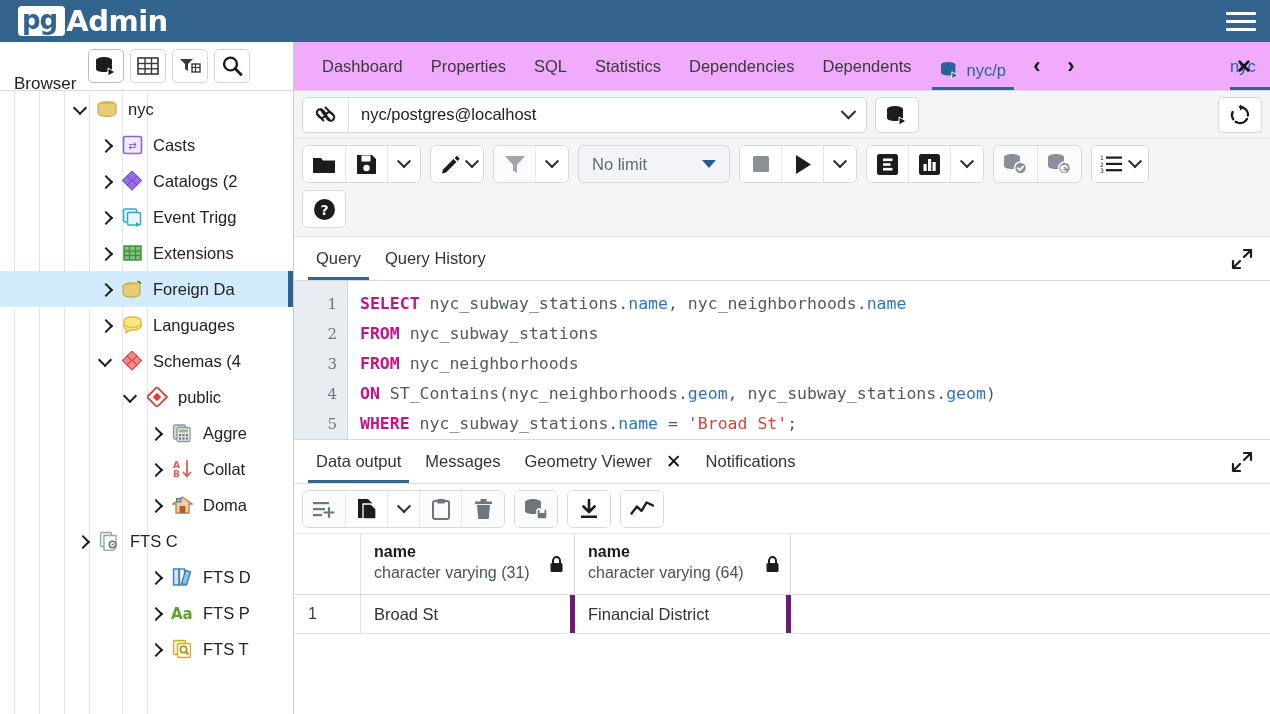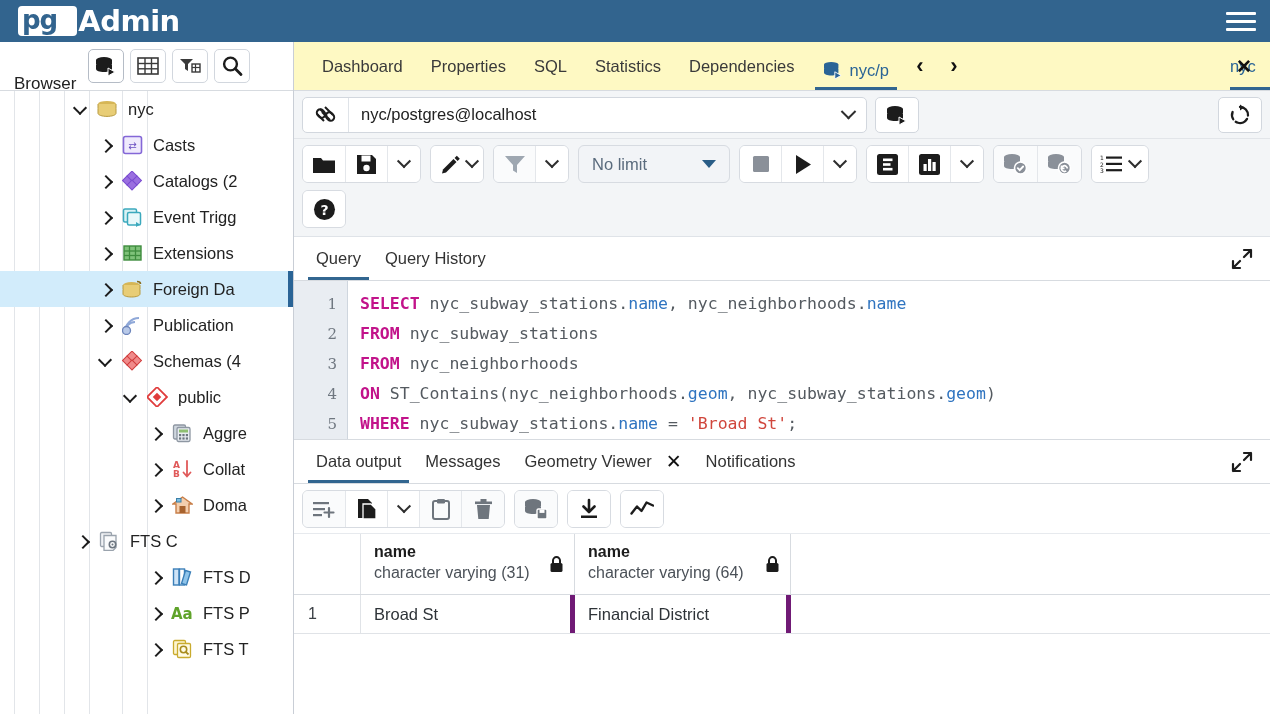--- a/index.html
+++ b/index.html
@@ -13,21 +13,21 @@
   
   .brandbar {
     height: 42px; background: #32648e; flex: 0 0 42px;
     display: flex; align-items: center; justify-content: space-between;
     padding: 0 14px 0 18px; position: relative;
   }
   .logo { display: flex; align-items: center; }
   .logo .pg {
     background: #fff; color: #32648e; font-weight: bold;
     font-size: 26px; line-height: 26px; border-radius: 4px;
-    padding: 1px 20px 3px 4px; letter-spacing: -1px; font-family: "DejaVu Sans", sans-serif;
+    padding: 1px 8px 3px 4px; letter-spacing: -1px; font-family: "DejaVu Sans", sans-serif;
   }
   .logo .admin {
     color: #fff; font-weight: bold; font-size: 29px; letter-spacing: -0.5px;
     margin-left: 1px; font-family: "DejaVu Sans", sans-serif;
   }
   .hamburger { width: 30px; cursor: pointer; }
   .hamburger span {
     display: block; height: 3px; background: #fff; border-radius: 1px; margin: 5px 0;
   }
 
@@ -78,21 +78,21 @@
     width: 23px; height: 22px; flex: 0 0 23px; margin-right: 9px;
     display: flex; align-items: center; justify-content: center; font-size: 15px;
   }
   .tlabel { overflow: hidden; }
 
   
   .work { flex: 1 1 auto; display: flex; flex-direction: column; min-width: 0; min-height: 0; }
 
   .objtabs {
     height: 49px; flex: 0 0 49px; display: flex; align-items: stretch;
-    border-bottom: 1px solid #d7dbe0; background: #fef9c3; padding-left: 14px; position: relative;
+    border-bottom: 1px solid #d7dbe0; background: #f0abfc; padding-left: 14px; position: relative;
   }
   .otab {
     display: flex; align-items: center; padding: 0 14px; font-size: 16.5px;
     color: #3a3a3a; cursor: pointer; position: relative; white-space: nowrap;
   }
   .otab.active { color: #2a6496; margin-top: 8px; }
   .otab.active::after {
     content: ""; position: absolute; left: 6px; right: 6px; bottom: 0; height: 3px; background: #326690;
   }
   .otab .dbico { margin-right: 7px; display: flex; }
@@ -356,27 +356,26 @@
                 <path d="M1 5v4c0 1.7 3.8 3 8.5 3s8.5-1.3 8.5-3V5" fill="#e8cd76" stroke="#b89a3e"></path>
                 <path d="M1 10v4c0 1.7 3.8 3 8.5 3s8.5-1.3 8.5-3v-4" fill="#e8cd76" stroke="#b89a3e"></path>
                 <path d="M15 1.5c2 0 3.5 1 3.5 2.5" fill="none" stroke="#8a6d1e" stroke-width="1.6"></path>
               </svg>
             </span>
             <span class="tlabel">Foreign Da</span>
           </div>
           <div class="tnode" style="padding-left: 100px;">
             <span class="arrow"></span>
             <span class="ticon">
-              <svg width="21" height="20" viewBox="0 0 21 20">
-                <path d="M3 17a10 10 0 0 1 10-10" fill="none" stroke="#8fa8d8" stroke-width="2"></path>
-                <path d="M3 17a14 14 0 0 1 14-14" fill="none" stroke="#8fa8d8" stroke-width="2"></path>
-                <circle cx="4.5" cy="15.5" r="4" fill="#b8c9e8" stroke="#6d85bb" stroke-width="1.3"></circle>
-              </svg>
-            </span>
-            <span class="tlabel">Publication</span>
+              <svg width="21" height="18" viewBox="0 0 21 18">
+                <path d="M2 5c0-2.2 3.8-4 8.5-4S19 2.8 19 5v5c0 2.2-3.8 4-8.5 4H8l-4 3v-3.6C2.8 12.6 2 11.4 2 10z" fill="#ffe680" stroke="#d9b93a" stroke-width="1.3"></path>
+                <path d="M2 7.5c0 2.2 3.8 4 8.5 4s8.5-1.8 8.5-4" fill="none" stroke="#d9b93a" stroke-width="1.2"></path>
+              </svg>
+            </span>
+            <span class="tlabel">Languages</span>
           </div>
           <div class="tnode" style="padding-left: 100px;">
             <span class="arrow open"></span>
             <span class="ticon">
               <svg width="21" height="20" viewBox="0 0 21 20">
                 <g fill="#f08a8a" stroke="#d03d3d" stroke-width="1">
                   <rect x="2" y="6" width="7" height="7" transform="rotate(45 5.5 9.5)"></rect>
                   <rect x="11" y="6" width="7" height="7" transform="rotate(45 14.5 9.5)"></rect>
                   <rect x="6.5" y="1.5" width="7" height="7" transform="rotate(45 10 5)"></rect>
                   <rect x="6.5" y="10.5" width="7" height="7" transform="rotate(45 10 14)"></rect>
@@ -485,20 +484,21 @@
   </div>
 
   <div class="work">
 
     <div class="objtabs">
       <div class="otab">Dashboard</div>
       <div class="otab">Properties</div>
       <div class="otab">SQL</div>
       <div class="otab">Statistics</div>
       <div class="otab">Dependencies</div>
+      <div class="otab">Dependents</div>
       <div class="otab active">
         <span class="dbico">
           <svg width="20" height="18" viewBox="0 0 22 20">
             <ellipse cx="9" cy="4" rx="8" ry="3" fill="#2a6496"></ellipse>
             <path d="M1 4v4c0 1.7 3.6 3 8 3s8-1.3 8-3V4" fill="#2a6496"></path>
             <path d="M1 9v4c0 1.7 3.6 3 8 3s8-1.3 8-3V9" fill="#2a6496"></path>
             <path d="M13 12l7 4-7 4z" fill="#2a6496" stroke="#fff" stroke-width="1"></path>
           </svg>
         </span>
         <span>nyc/p</span>

